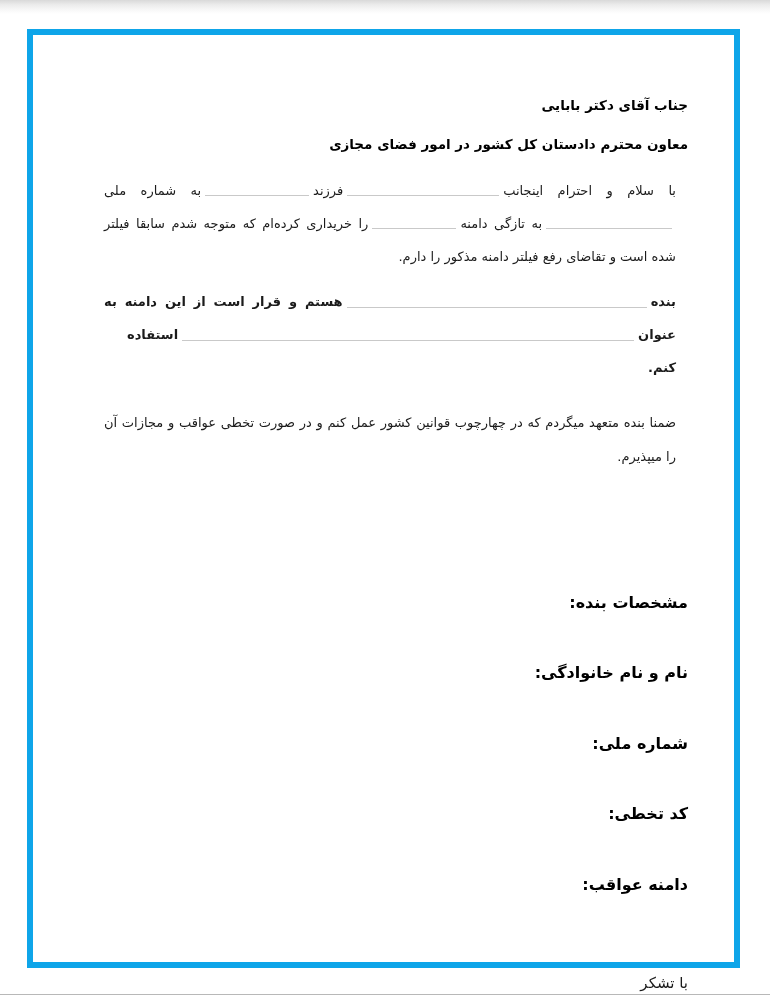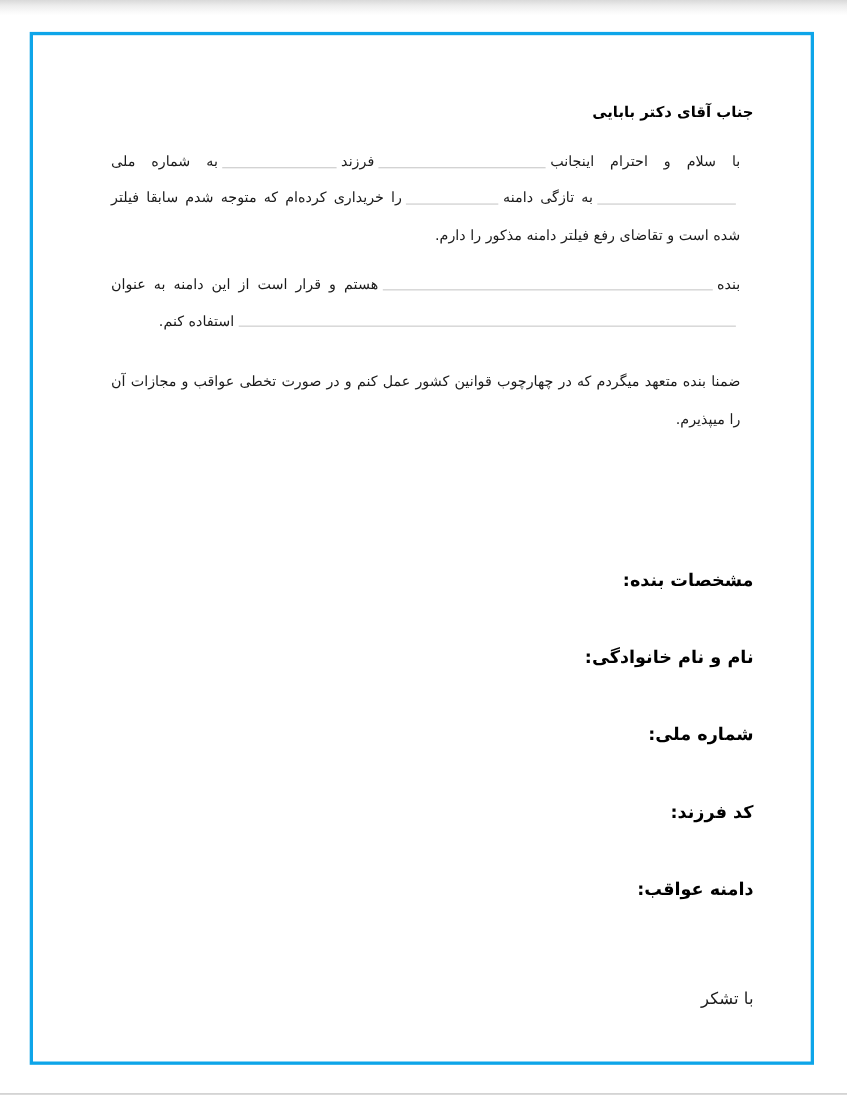--- a/index.html
+++ b/index.html
@@ -36,21 +36,21 @@
   }
 
   
   .page-frame {
     position: absolute;
     left: 27px;
     top: 29px;
     width: 713px;
     height: 939px;
     box-sizing: border-box;
-    border: 3px solid #0ea5e9;
+    border: 6px solid #0ea5e9;
     background: #ffffff;
   }
 
   .doc-body {
     position: absolute;
     left: 59px;   
     top: 30px;
     width: 596px; 
     direction: rtl;
     text-align: right;
@@ -71,21 +71,21 @@
 
   .para {
     font-size: 13px;
     color: #1b1b1b;
     line-height: 2.55;
     text-align: justify;
     text-align-last: right;
     margin: 12px;
   }
   .para.p1 { margin-top: 18px; }
-  .para.p2 { margin-top: 6px; }
+  .para.p2 { margin-top: 6px; font-weight: bold; }
   .para.p3 { margin-top: 22px; line-height: 2.6; }
 
   
   .blank {
     display: inline-block;
     vertical-align: middle;
     border-bottom: 1px solid #c9c9c9;
     height: 0.72em;
     margin: 0 4px;
   }
@@ -121,39 +121,40 @@
 </head>
 <body>
 
 <div class="top-shade"></div>
 
 <div class="page-frame">
   <div class="doc-body">
 
     <div class="salutation-block">
       <div class="salutation-line">جناب آقای دکتر بابایی</div>
+      <div class="salutation-line">معاون محترم دادستان کل کشور در امور فضای مجازی</div>
     </div>
 
     <p class="para p1">
       <span>با سلام و احترام اینجانب</span><span class="blank w-xl"></span><span>فرزند</span><span class="blank w-md"></span><span>به شماره ملی</span><span class="blank w-lg"></span><span>به تازگی</span>
       <span>دامنه</span><span class="blank w-sm"></span><span>را خریداری کرده‌ام که متوجه شدم سابقا فیلتر شده است و تقاضای رفع فیلتر</span>
       <span>دامنه مذکور را دارم.</span>
     </p>
 
     <p class="para p2">
       <span>بنده</span><span class="blank w-xxl"></span><span>هستم و قرار است از این دامنه به عنوان</span><span class="blank w-full"></span><span>استفاده کنم.</span>
     </p>
 
     <p class="para p3">ضمنا بنده متعهد میگردم که در چهارچوب قوانین کشور عمل کنم و در صورت تخطی عواقب و مجازات آن را میپذیرم.</p>
 
     <div class="fields">
       <div class="field-row heading">مشخصات بنده:</div>
       <div class="field-row">نام و نام خانوادگی:</div>
       <div class="field-row">شماره ملی:</div>
-      <div class="field-row">کد فرزند:</div>
+      <div class="field-row">کد تخطی:</div>
       <div class="field-row">دامنه عواقب:</div>
     </div>
 
     <div class="closing">با تشکر</div>
 
   </div>
 </div>
 
 <div class="bottom-rule"></div>
 

